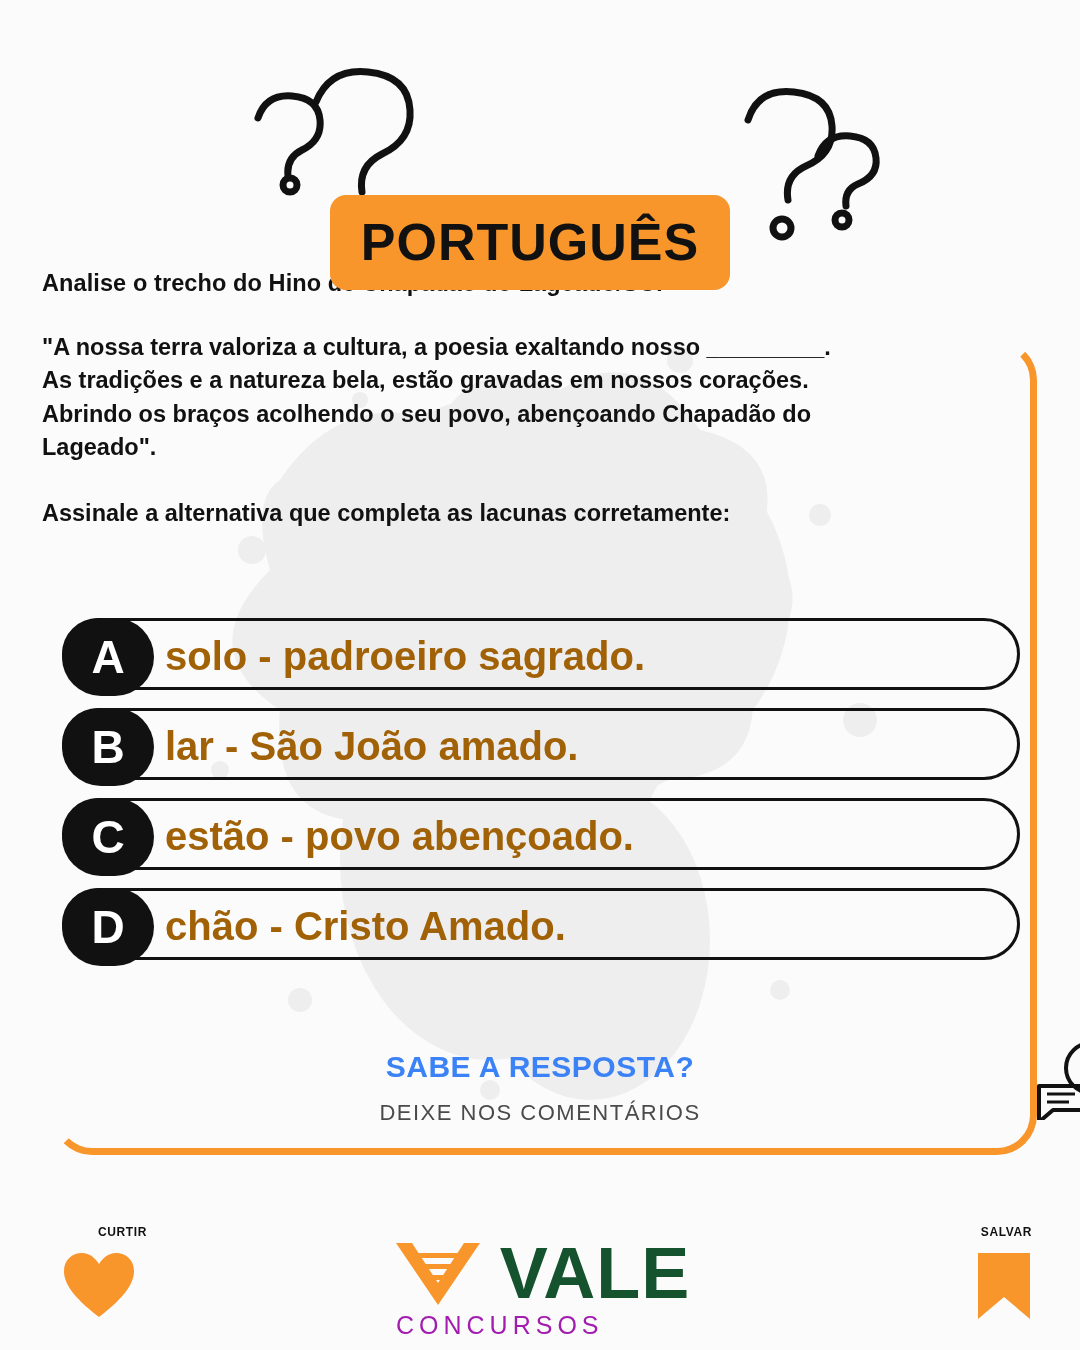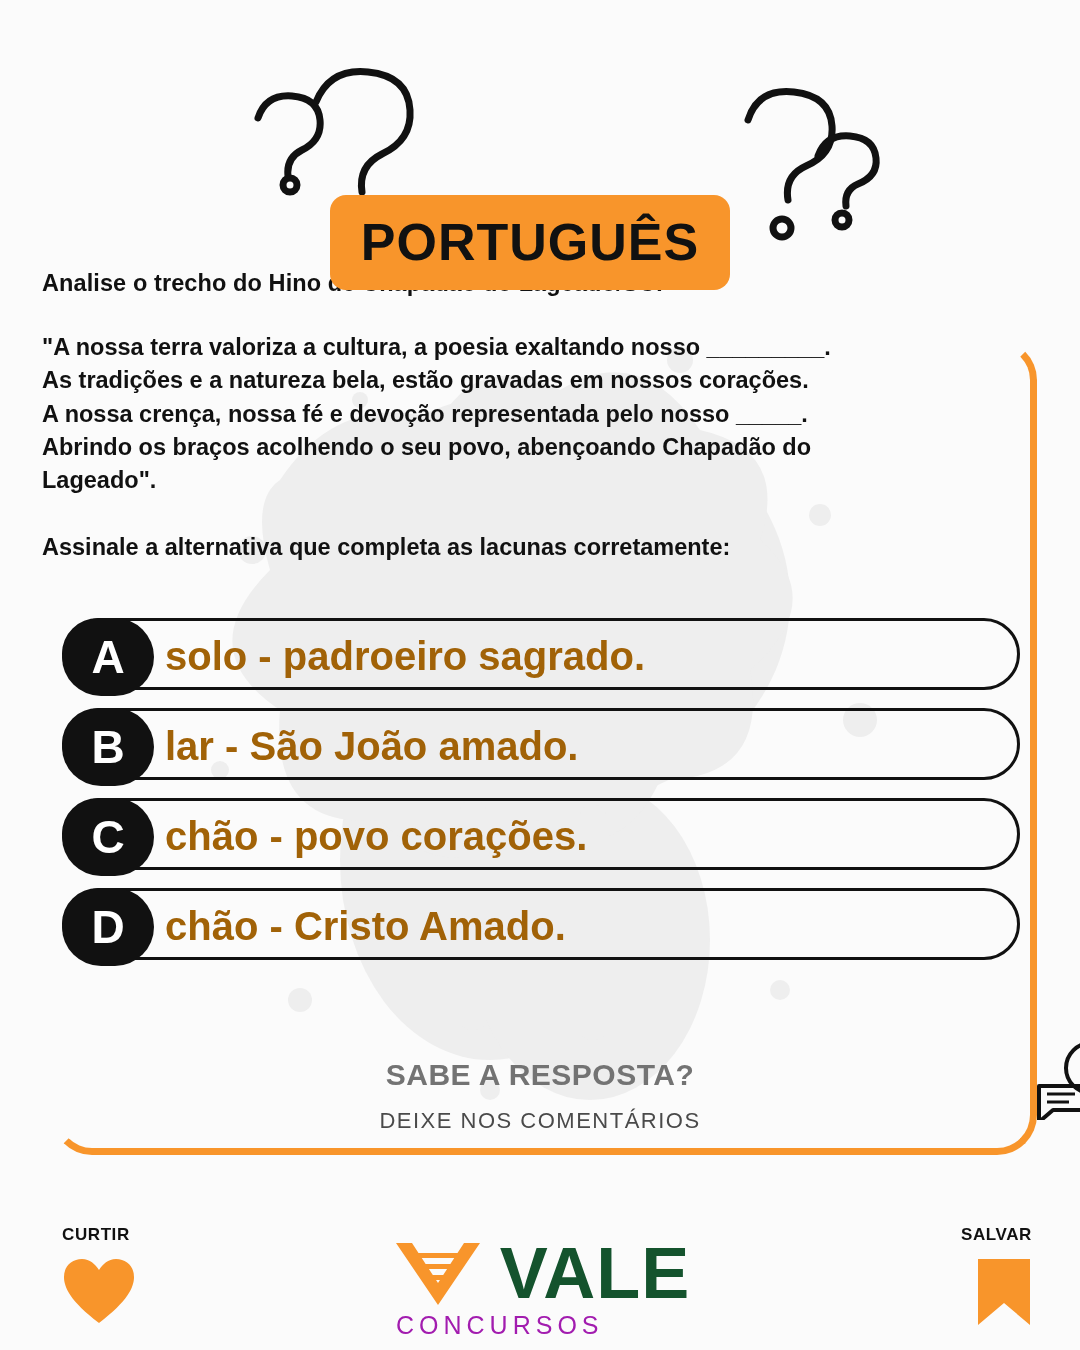--- a/index.html
+++ b/index.html
@@ -166,24 +166,23 @@
     position: absolute;
     left: 0;
     top: 1050px;
     width: 1080px;
     text-align: center;
     z-index: 2;
   }
   .cta-line1 {
     font-size: 30px;
     font-weight: bold;
-    color: #737373;
+    color: #3b82f6;
     letter-spacing: 0.5px;
     display: inline-block;
-    margin-top: 8px;
   }
   .cta-line2 {
     font-size: 22px;
     color: #4a4a4a;
     letter-spacing: 1.5px;
     display: inline-block;
     margin-top: 16px;
   }
   .cta-bubble {
     position: absolute;
@@ -208,24 +207,25 @@
     top: 0;
     text-align: left;
   }
   .fcol-right {
     position: absolute;
     right: 48px;
     top: 0;
     text-align: right;
   }
   .flabel {
-    font-size: 17px;
+    font-size: 12px;
     font-weight: bold;
     color: #111111;
     letter-spacing: 0.6px;
+    margin-left: 36px;
   }
   .heart {
     margin-top: 12px;
     width: 74px;
     height: 68px;
   }
   .bookmark {
     margin-top: 12px;
     margin-left: auto;
     width: 56px;
@@ -308,39 +308,38 @@
     <div class="title-text">PORTUGUÊS</div>
   </div>
 
   <div class="frame"></div>
 
   <div class="content">
     <div class="intro">Analise o trecho do Hino de Chapadão do Lageado/SC:</div>
     <div class="quote">
       <div>"A nossa terra valoriza a cultura, a poesia exaltando nosso _________.</div>
       <div>As tradições e a natureza bela, estão gravadas em nossos corações.</div>
-      <div>A nossa crença, nossa fé e devoção representada pelo nosso _____.</div>
       <div>Abrindo os braços acolhendo o seu povo, abençoando Chapadão do</div>
       <div>Lageado".</div>
     </div>
     <div class="ask">Assinale a alternativa que completa as lacunas corretamente:</div>
   </div>
 
   <div class="options">
     <div class="option">
       <div class="letter">A</div>
       <div class="otext">solo - padroeiro sagrado.</div>
     </div>
     <div class="option">
       <div class="letter">B</div>
       <div class="otext">lar - São João amado.</div>
     </div>
     <div class="option">
       <div class="letter">C</div>
-      <div class="otext">chão - povo corações.</div>
+      <div class="otext">estão - povo abençoado.</div>
     </div>
     <div class="option">
       <div class="letter">D</div>
       <div class="otext">chão - Cristo Amado.</div>
     </div>
   </div>
 
   <div class="cta">
     <div style="position:relative; display:inline-block;">
       <div class="cta-line1">SABE A RESPOSTA?</div>

